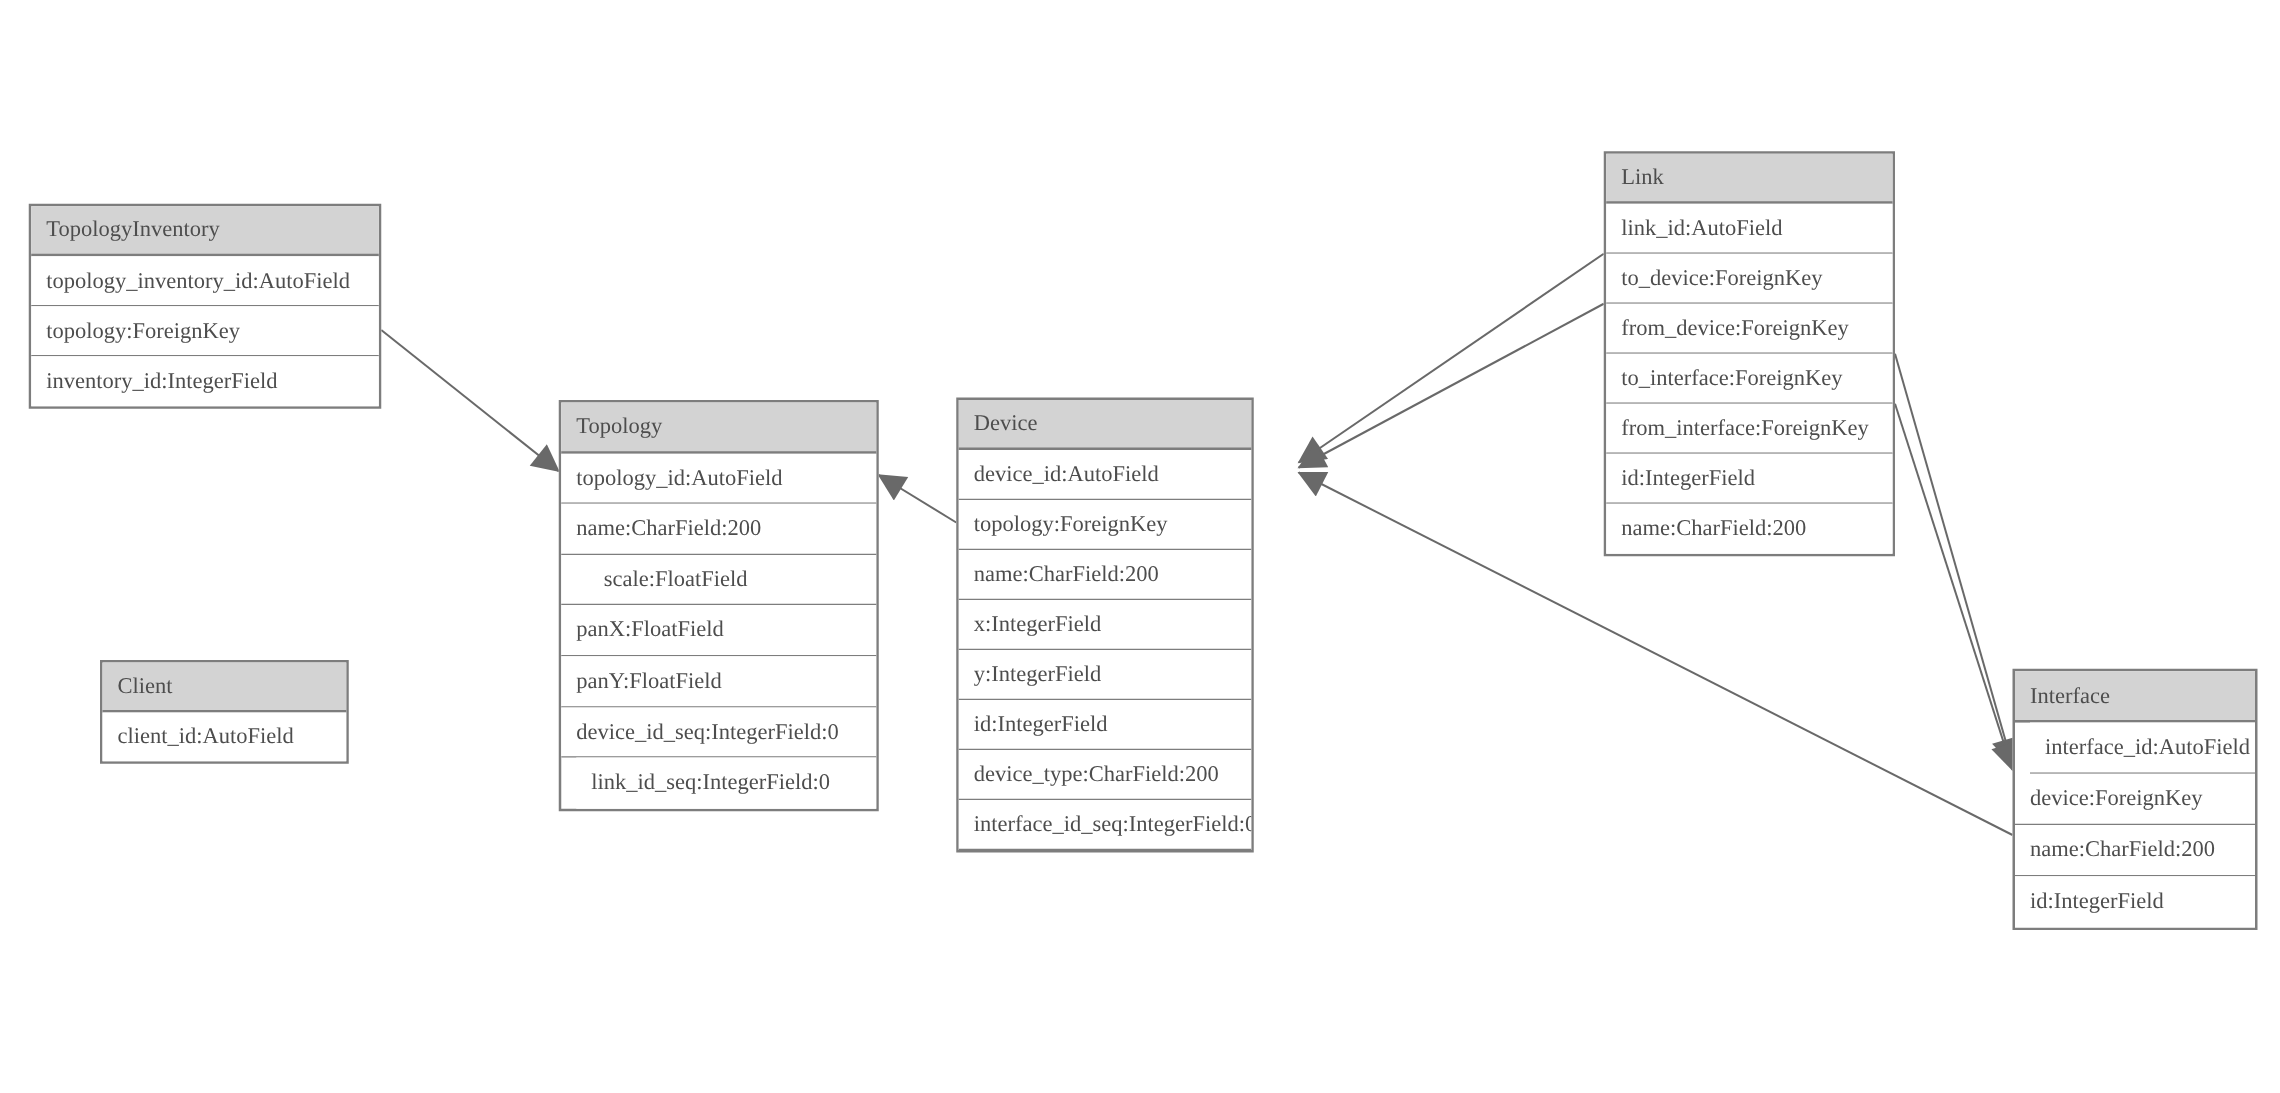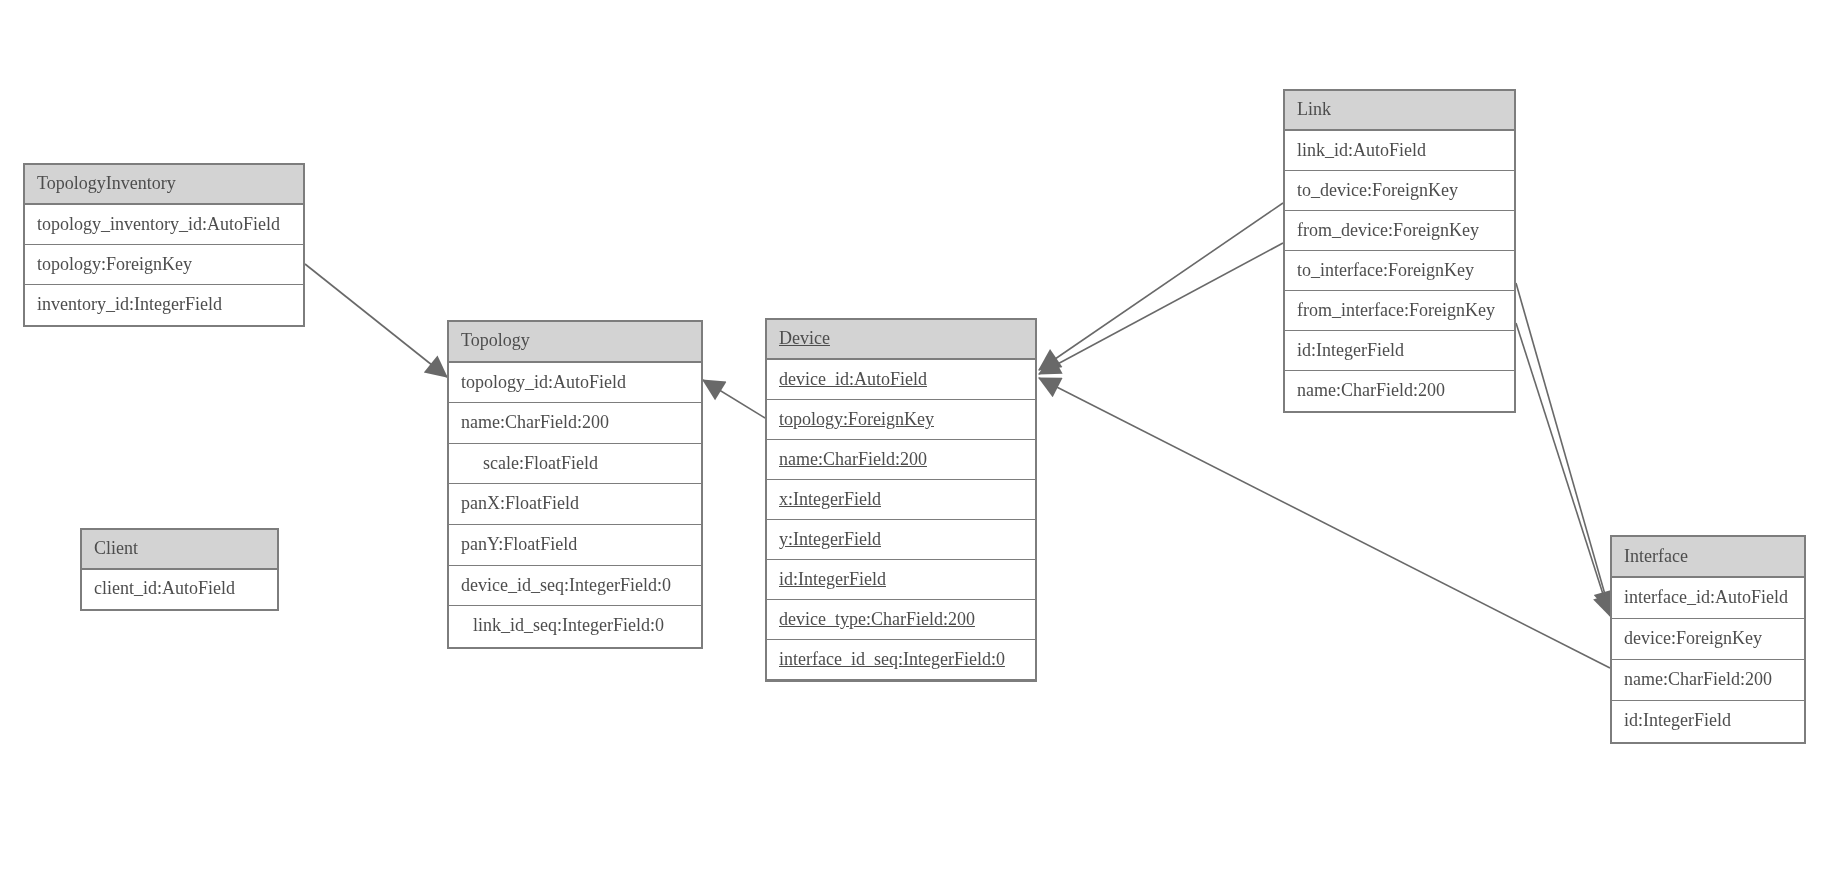--- a/index.html
+++ b/index.html
@@ -76,41 +76,41 @@
       <div class="row" style="height: 40.6px; line-height: 38.6px; padding-left: 34px;">scale:FloatField</div>
       <div class="row" style="height: 40.6px; line-height: 38.6px;">panX:FloatField</div>
       <div class="row" style="height: 40.6px; line-height: 38.6px;">panY:FloatField</div>
       <div class="row" style="height: 40.6px; line-height: 38.6px;">device_id_seq:IntegerField:0</div>
       <div class="row last" style="height: 40.6px; line-height: 38.6px; margin-left: 12px;">link_id_seq:IntegerField:0</div>
     </div>
     <div class="entity" style="left: 80px; top: 528px; width: 199px;">
       <div class="hdr" style="height: 39.5px; line-height: 36.5px;">Client</div>
       <div class="row last" style="height: 39.5px; line-height: 37.5px;">client_id:AutoField</div>
     </div>
-    <div class="entity" style="left: 765px; top: 318px; width: 272px; text-decoration: underline;">
+    <div class="entity" style="left: 765px; top: 318px; width: 238px;">
       <div class="hdr" style="height: 40px; line-height: 37px;">Device</div>
       <div class="row" style="height: 40px; line-height: 38px;">device_id:AutoField</div>
       <div class="row" style="height: 40px; line-height: 38px;">topology:ForeignKey</div>
       <div class="row" style="height: 40px; line-height: 38px;">name:CharField:200</div>
       <div class="row" style="height: 40px; line-height: 38px;">x:IntegerField</div>
       <div class="row" style="height: 40px; line-height: 38px;">y:IntegerField</div>
       <div class="row" style="height: 40px; line-height: 38px;">id:IntegerField</div>
       <div class="row" style="height: 40px; line-height: 38px;">device_type:CharField:200</div>
       <div class="row" style="height: 40px; line-height: 38px;">interface_id_seq:IntegerField:0</div>
     </div>
-    <div class="entity" style="left: 1283px; top: 89px; width: 233px;">
+    <div class="entity" style="left: 1283px; top: 121px; width: 233px;">
       <div class="hdr" style="height: 40px; line-height: 37px;">Link</div>
       <div class="row" style="height: 40px; line-height: 38px;">link_id:AutoField</div>
       <div class="row" style="height: 40px; line-height: 38px;">to_device:ForeignKey</div>
       <div class="row" style="height: 40px; line-height: 38px;">from_device:ForeignKey</div>
       <div class="row" style="height: 40px; line-height: 38px;">to_interface:ForeignKey</div>
       <div class="row" style="height: 40px; line-height: 38px;">from_interface:ForeignKey</div>
       <div class="row" style="height: 40px; line-height: 38px;">id:IntegerField</div>
       <div class="row last" style="height: 40px; line-height: 38px;">name:CharField:200</div>
     </div>
     <div class="entity" style="left: 1610px; top: 535px; width: 196px;">
       <div class="hdr" style="height: 41px; line-height: 38px;">Interface</div>
-      <div class="row" style="height: 41px; line-height: 39px;">interface_id:AutoField</div>
+      <div class="row" style="height: 41px; line-height: 39px; margin-left: 12px;">interface_id:AutoField</div>
       <div class="row" style="height: 41px; line-height: 39px;">device:ForeignKey</div>
       <div class="row" style="height: 41px; line-height: 39px;">name:CharField:200</div>
       <div class="row last" style="height: 41px; line-height: 39px;">id:IntegerField</div>
     </div>
   </div>
 
 </body></html>

